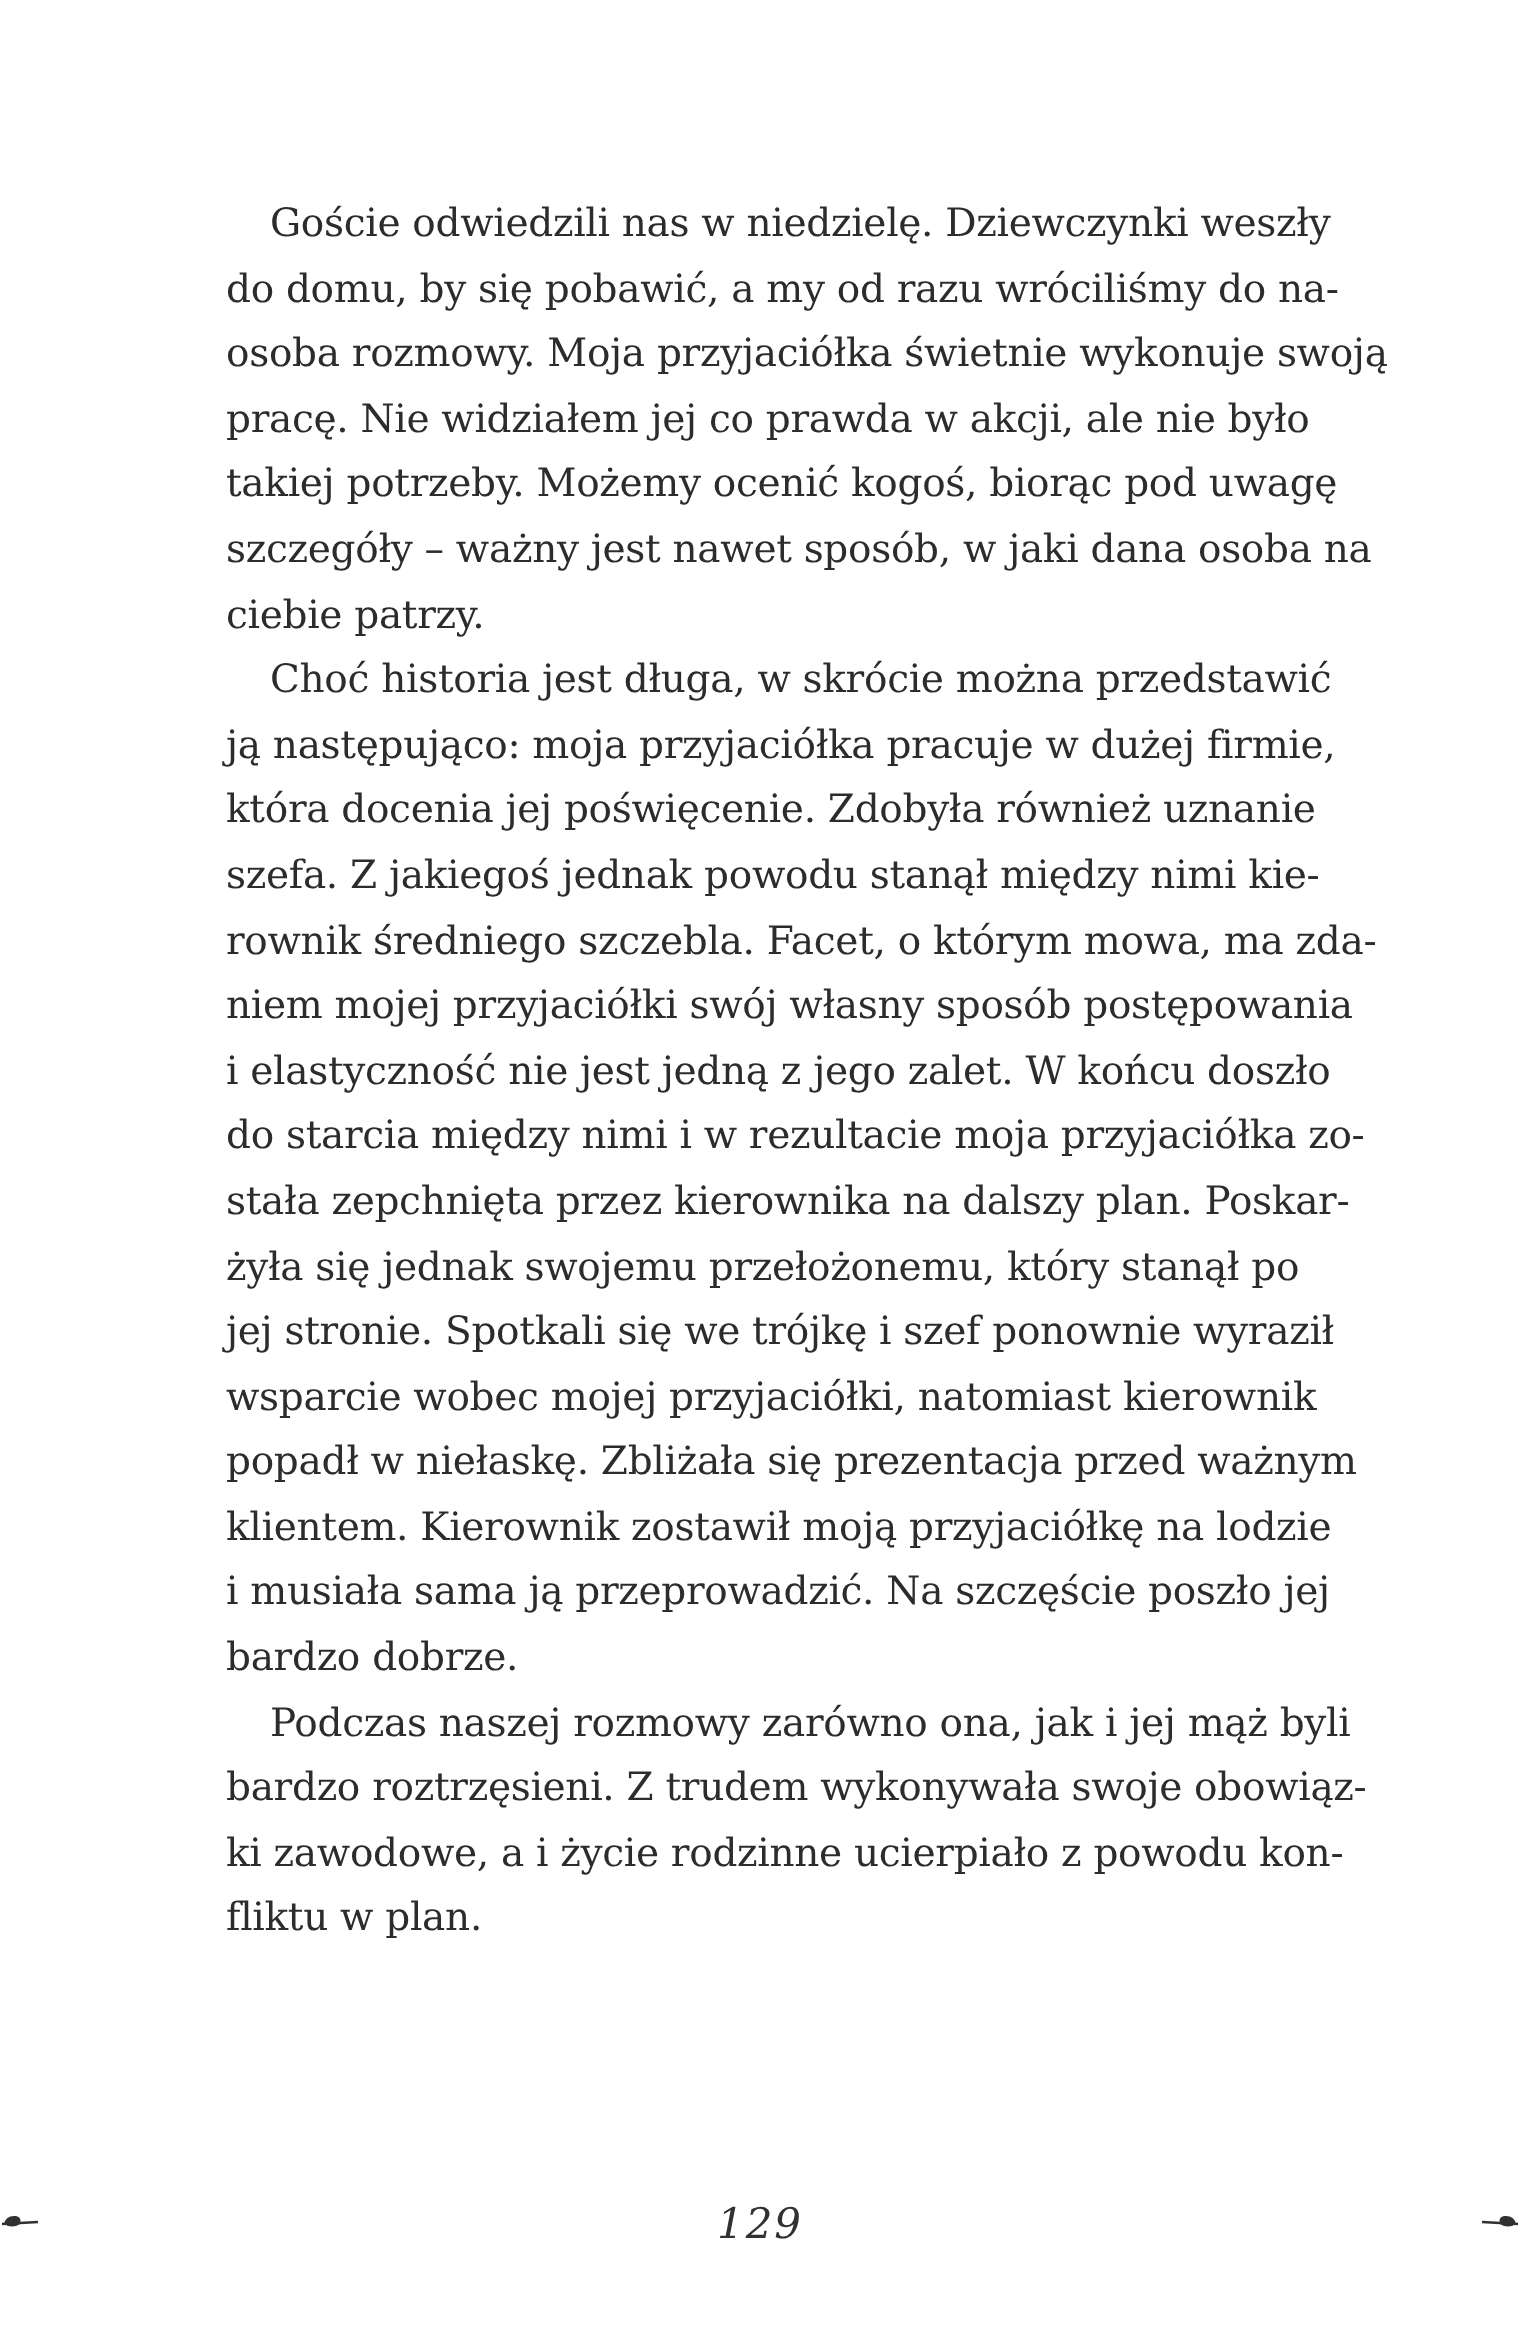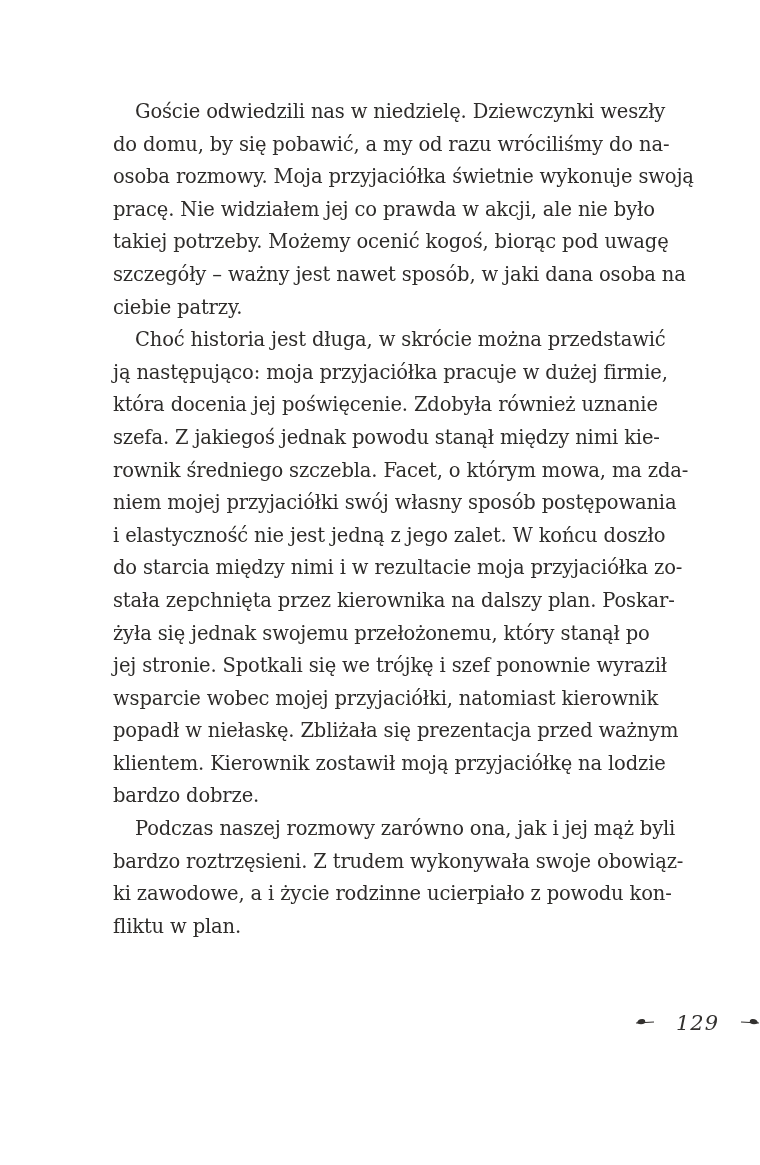--- a/index.html
+++ b/index.html
@@ -40,25 +40,25 @@
   .line.first {
     text-indent: 22px;
   }
   .line.last {
     text-align: right;
     text-align-last: left;
   }
   .footer {
     position: absolute;
     left: 0;
-    top: 1011px;
+    top: 1100px;
     width: 100%;
     display: flex;
     align-items: center;
-    justify-content: flex-end;
+    justify-content: space-between;
     gap: 21px;
   }
   .page-number {
     font-size: 21px;
     font-style: italic;
     letter-spacing: 1px;
     color: #33312f;
   }
   .ornament {
     display: inline-block;
@@ -90,20 +90,21 @@
         <div class="line">rownik średniego szczebla. Facet, o którym mowa, ma zda-</div>
         <div class="line">niem mojej przyjaciółki swój własny sposób postępowania</div>
         <div class="line">i elastyczność nie jest jedną z jego zalet. W końcu doszło</div>
         <div class="line">do starcia między nimi i w rezultacie moja przyjaciółka zo-</div>
         <div class="line">stała zepchnięta przez kierownika na dalszy plan. Poskar-</div>
         <div class="line">żyła się jednak swojemu przełożonemu, który stanął po</div>
         <div class="line">jej stronie. Spotkali się we trójkę i szef ponownie wyraził</div>
         <div class="line">wsparcie wobec mojej przyjaciółki, natomiast kierownik</div>
         <div class="line">popadł w niełaskę. Zbliżała się prezentacja przed ważnym</div>
         <div class="line">klientem. Kierownik zostawił moją przyjaciółkę na lodzie</div>
+        <div class="line">i musiała sama ją przeprowadzić. Na szczęście poszło jej</div>
         <div class="line last">bardzo dobrze.</div>
       </div>
       <div class="paragraph">
         <div class="line first">Podczas naszej rozmowy zarówno ona, jak i jej mąż byli</div>
         <div class="line">bardzo roztrzęsieni. Z trudem wykonywała swoje obowiąz-</div>
         <div class="line">ki zawodowe, a i życie rodzinne ucierpiało z powodu kon-</div>
         <div class="line last">fliktu w plan.</div>
       </div>
     </div>
 

